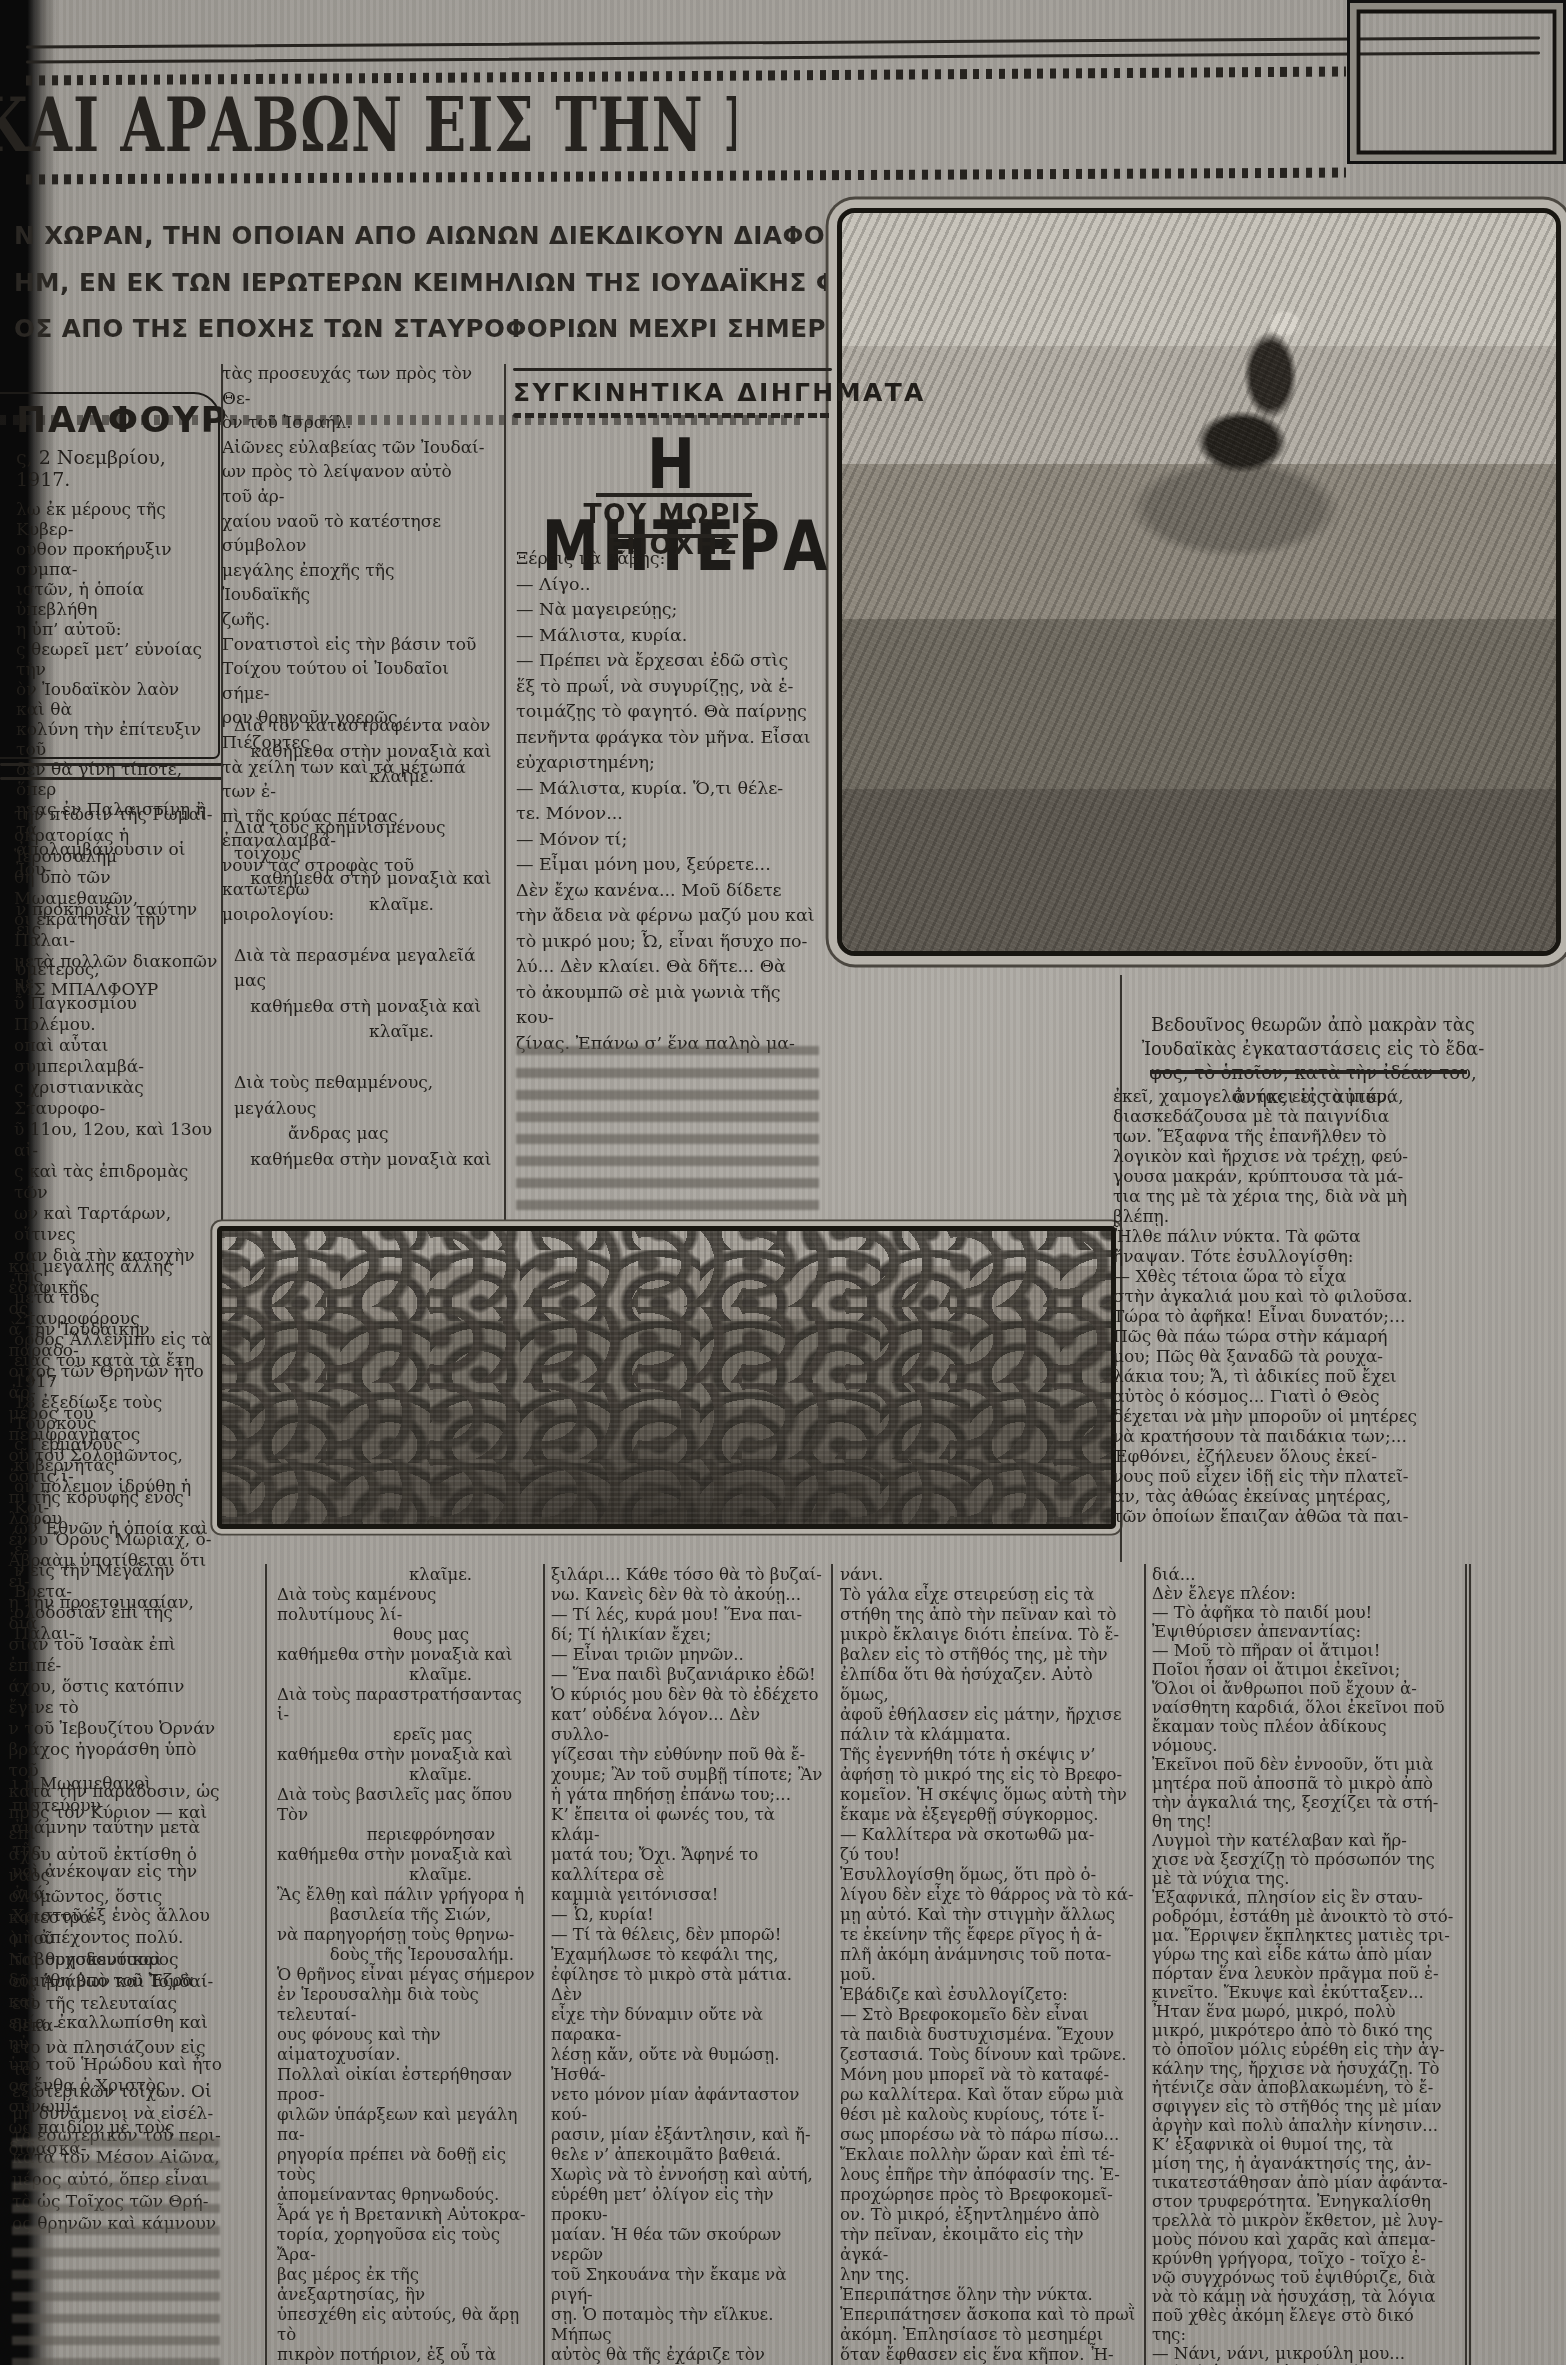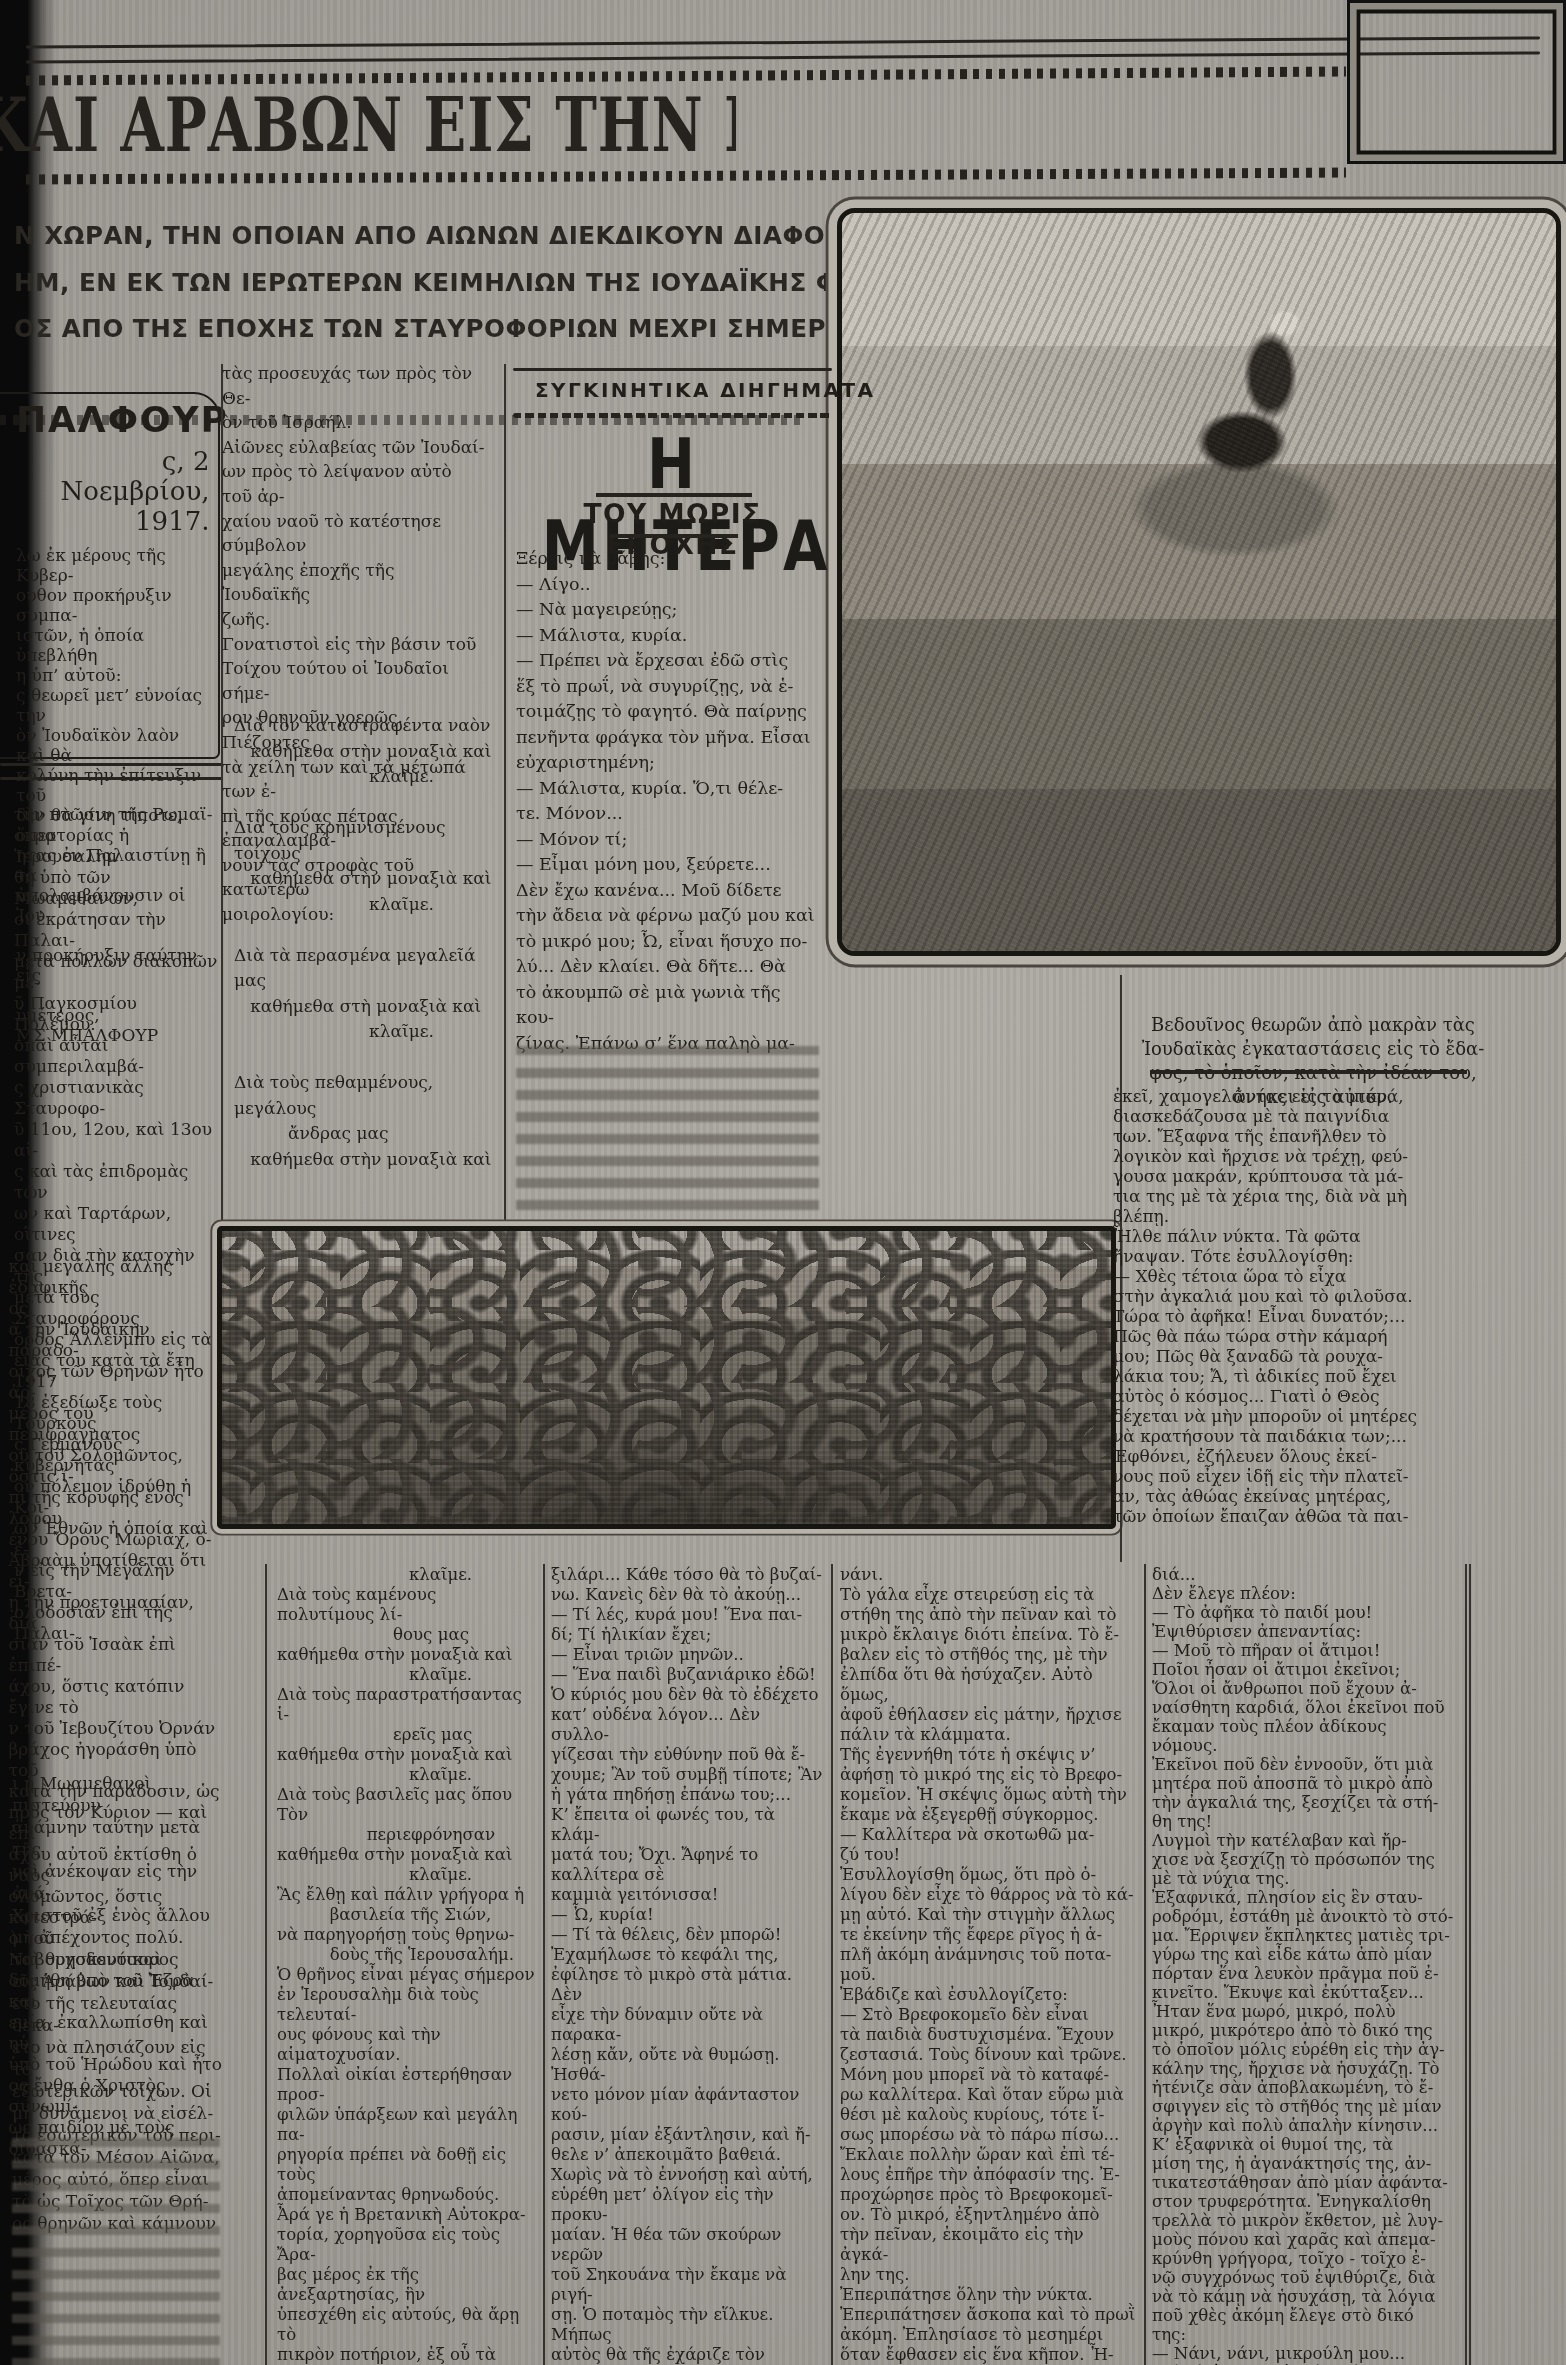--- a/index.html
+++ b/index.html
@@ -22,26 +22,26 @@
   .subhead{position:absolute;left:14px;width:814px;font-family:"DejaVu Sans",sans-serif;
      font-weight:bold;font-size:24.6px;letter-spacing:0.5px;color:#2a2723;white-space:nowrap;}
   .ornament{position:absolute;right:0;top:0;width:213px;height:158px;border:3.8px solid #111;
      background:
        repeating-conic-gradient(from 20deg at 30% 50%, #14120f 0 25deg, #8d8а82 25deg 50deg),
        repeating-radial-gradient(circle at 70% 40%, #14120f 0 10.4px, #8d8a82 10.4px 21px);
      background-blend-mode:normal;box-shadow:inset 0 0 0 6.6px #8d8a82, inset 0 0 0 10.4px #14120f;}
   .balfour{position:absolute;left:-33px;top:392px;width:253px;height:367px;
      border:2.8px solid #1d1b18;border-radius:0 26px 6.6px 0;padding:4.7px 8.5px 4.7px 47px;box-sizing:border-box;}
   .balfour .bx-title{font-family:"DejaVu Sans",sans-serif;font-weight:bold;font-size:36px;letter-spacing:1.9px;}
-  .balfour .bx-date{font-size:26px;margin-top:6.6px;text-align:right;}
+  .balfour .bx-date{font-size:19px;margin-top:6.6px;}
   .pre{white-space:pre-wrap;}
   .body36b{font-size:17px;line-height:20px;}
   .mid-verse{font-size:17px;line-height:25.5px;}
-  .story-kicker{position:absolute;left:535px;top:378px;width:322px;
-     font-family:"DejaVu Sans",sans-serif;font-weight:bold;font-size:20px;letter-spacing:2.4px;white-space:nowrap;}
+  .story-kicker{position:absolute;left:513px;top:378px;width:322px;
+     font-family:"DejaVu Sans",sans-serif;font-weight:bold;font-size:25px;letter-spacing:2.4px;white-space:nowrap;}
   .wavy{position:absolute;left:513px;height:4.7px;width:319px;
      background:repeating-linear-gradient(90deg,#26231f 0 8.5px,transparent 8.5px 12.3px);border-radius:2.4px;}
   .story-title{position:absolute;left:513px;top:423px;width:319px;text-align:center;
      font-family:"DejaVu Sans",sans-serif;font-weight:bold;font-size:70px;
      transform:scaleX(.82);transform-origin:center;letter-spacing:3.8px;color:#1d1b18;}
   .story-byline{position:absolute;left:513px;top:498px;width:319px;text-align:center;
      font-family:"DejaVu Sans",sans-serif;font-weight:bold;font-size:26.5px;letter-spacing:1.4px;}
   .trule{position:absolute;height:3.8px;background:#26231f;}
   .blurlines{position:absolute;opacity:.55;filter:blur(0.9px);
      background:repeating-linear-gradient(#57534c 0 9.5px,transparent 9.5px 22px);}

